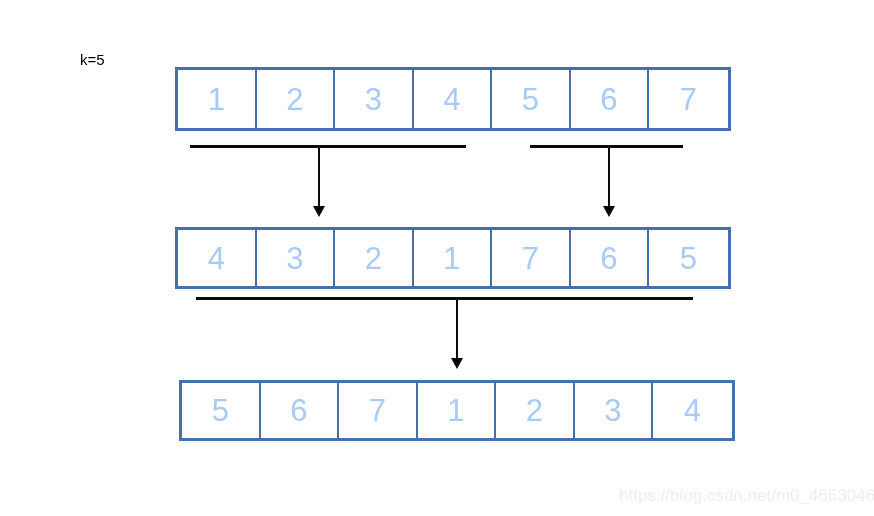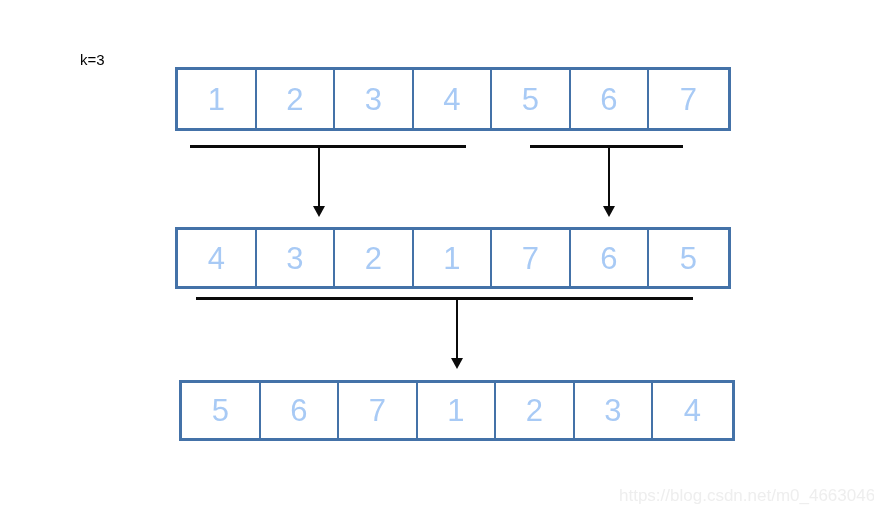--- a/index.html
+++ b/index.html
@@ -93,21 +93,21 @@
     white-space: nowrap;
     font-family: "Liberation Sans", sans-serif;
     user-select: none;
   }
 </style>
 </head>
 <body>
 
 <div id="canvas">
 
-  <div class="k-label">k=3</div>
+  <div class="k-label">k=5</div>
 
   <div class="array-row" id="row-0">
     <div class="cell">1</div>
     <div class="cell">2</div>
     <div class="cell">3</div>
     <div class="cell">4</div>
     <div class="cell">5</div>
     <div class="cell">6</div>
     <div class="cell">7</div>
   </div>

